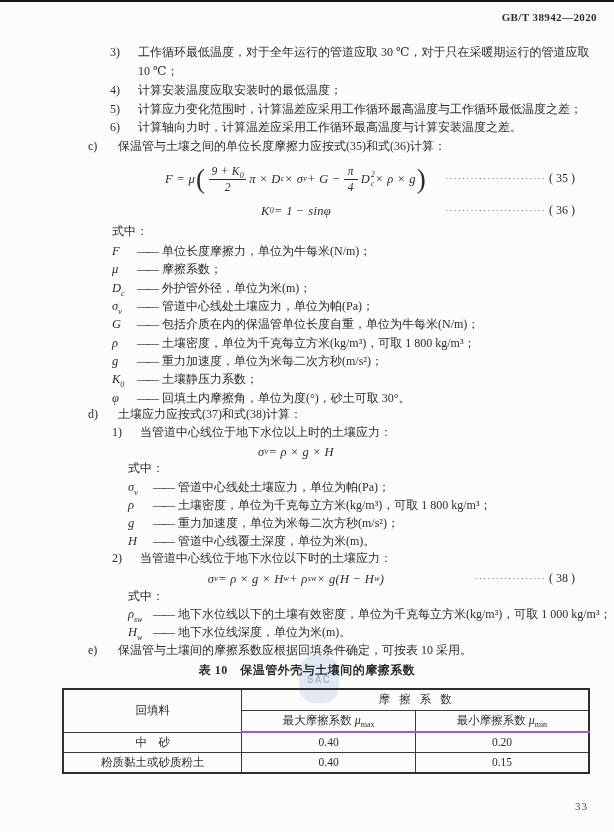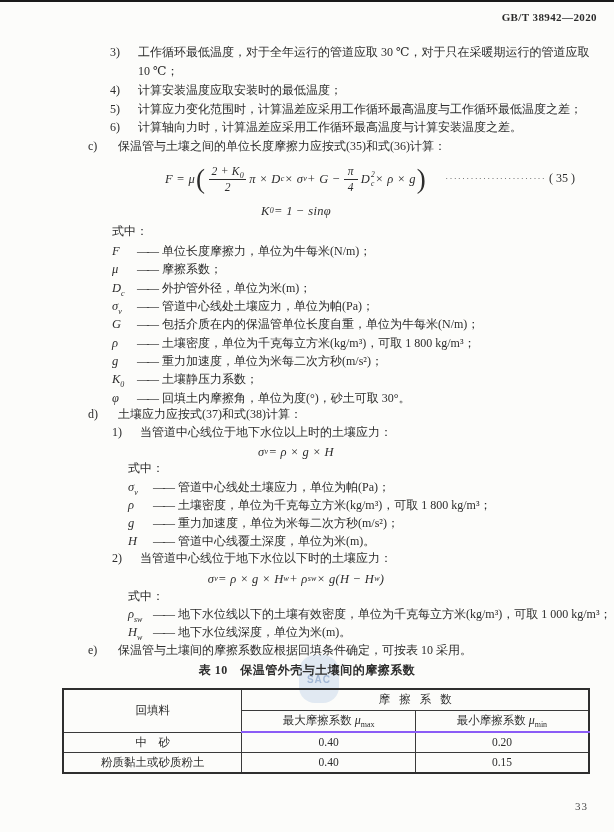--- a/index.html
+++ b/index.html
@@ -66,21 +66,21 @@
 
 <div class="ln lc" style="top:139px;left:88px">
   <span class="lbl">c)</span><span>保温管与土壤之间的单位长度摩擦力应按式(35)和式(36)计算：</span>
 </div>
 
 <div class="frow" style="top:158px;height:40px;line-height:40px">
   <span class="fmath">
     <span>F = μ</span>
     <span class="bp">(</span>
     <span class="frac">
-      <span class="fn"><span>2 + K</span><sub>0</sub></span>
+      <span class="fn"><span>9 + K</span><sub>0</sub></span>
       <span class="fd">2</span>
     </span>
     <span>π × D</span>
       <sub>c</sub>
     <span> × σ</span>
       <sub>v</sub>
     <span> + G − </span>
     <span class="frac">
       <span class="fn">π</span>
       <span class="fd">4</span>
@@ -97,20 +97,23 @@
     <span class="dots">························</span><span class="fno">( 35 )</span>
   </span>
 </div>
 
 <div class="frow" style="top:200px;height:20px;line-height:20px">
   <span class="fmath">
     <span>K</span>
       <sub>0</sub>
     <span> = 1 − sinφ</span>
   </span>
+  <span class="fleader">
+    <span class="dots">························</span><span class="fno">( 36 )</span>
+  </span>
 </div>
 
 <div class="ln" style="top:224px;left:112px">式中：</div>
 
 <div class="dl" style="top:243px;left:112px">
   <span class="dsym"><span>F</span><sub></sub></span><span class="ddash">——</span><span>单位长度摩擦力，单位为牛每米(N/m)；</span>
 </div>
 <div class="dl" style="top:261px;left:112px">
   <span class="dsym"><span>μ</span><sub></sub></span><span class="ddash">——</span><span>摩擦系数；</span>
 </div>
@@ -174,20 +177,23 @@
   <span class="fmath">
     <span>σ</span>
       <sub>v</sub>
     <span> = ρ × g × H</span>
       <sub>w</sub>
     <span> + ρ</span>
       <sub>sw</sub>
     <span> × g(H − H</span>
       <sub>w</sub>
     <span>)</span>
+  </span>
+  <span class="fleader">
+    <span class="dots">·················</span><span class="fno">( 38 )</span>
   </span>
 </div>
 
 <div class="ln" style="top:589px;left:128px">式中：</div>
 
 <div class="dl" style="top:606px;left:128px">
   <span class="dsym"><span>ρ</span><sub>sw</sub></span><span class="ddash">——</span><span>地下水位线以下的土壤有效密度，单位为千克每立方米(kg/m³)，可取 1 000 kg/m³；</span>
 </div>
 <div class="dl" style="top:624px;left:128px">
   <span class="dsym"><span>H</span><sub>w</sub></span><span class="ddash">——</span><span>地下水位线深度，单位为米(m)。</span>

